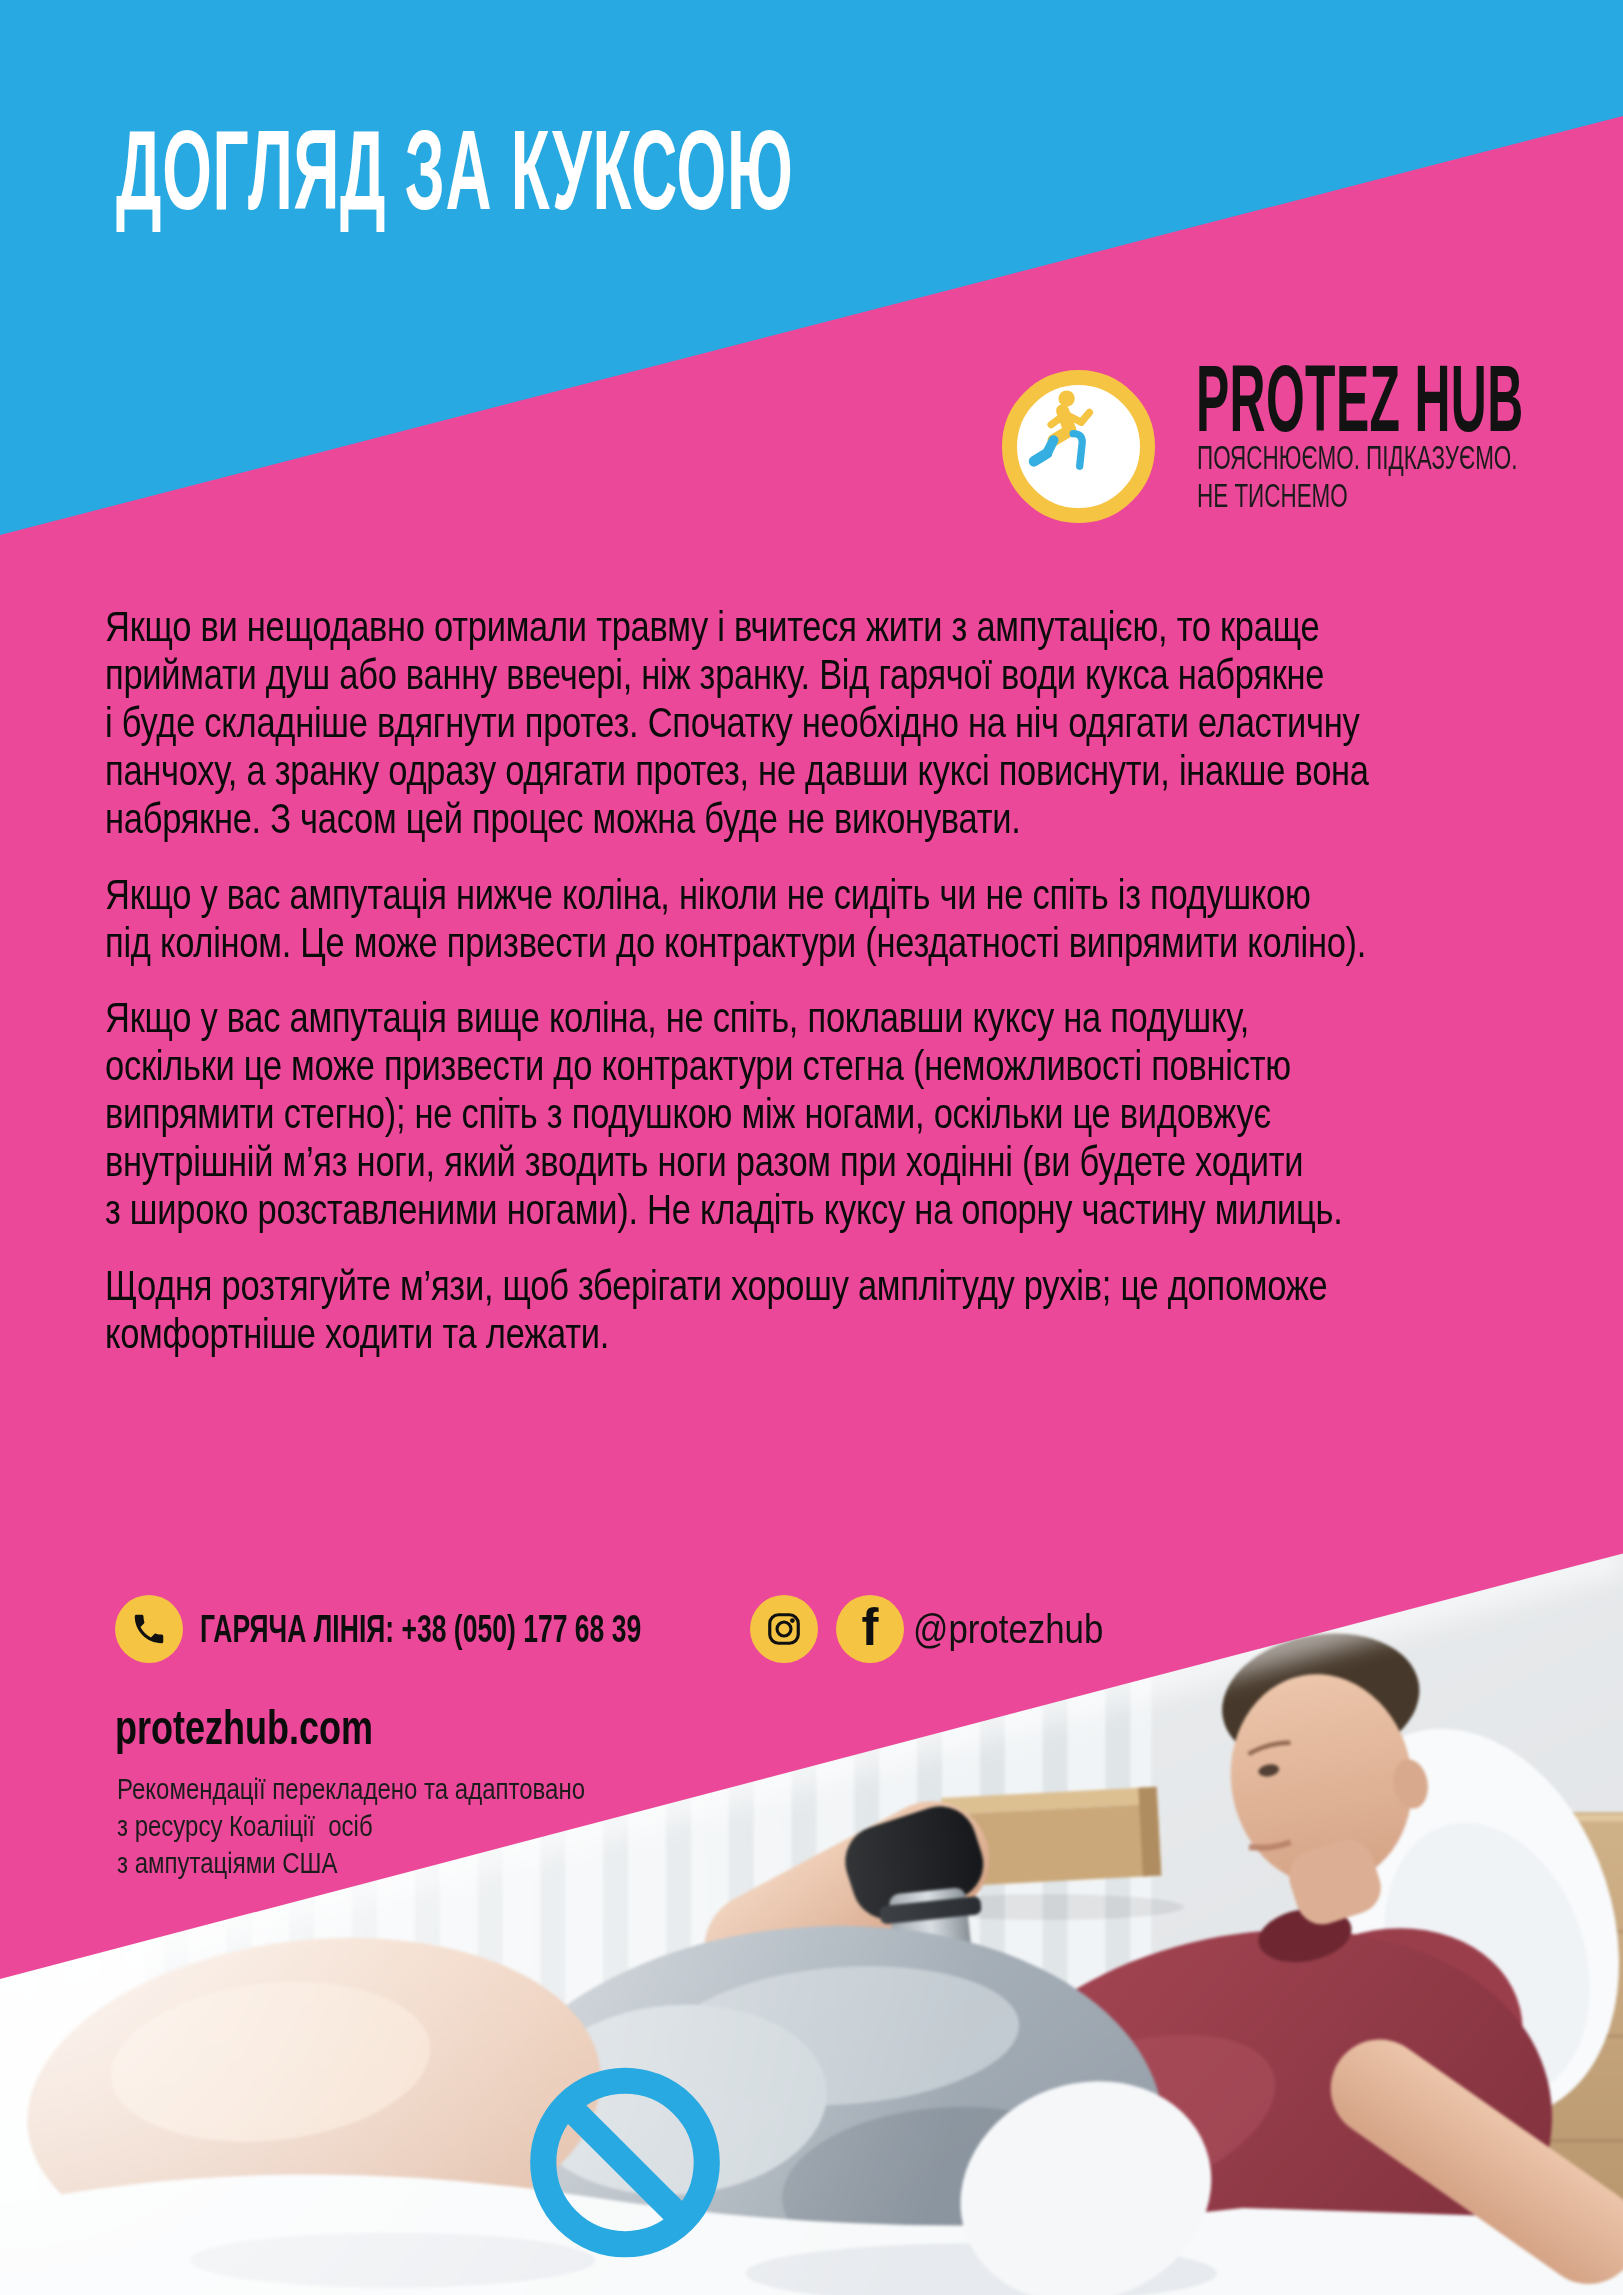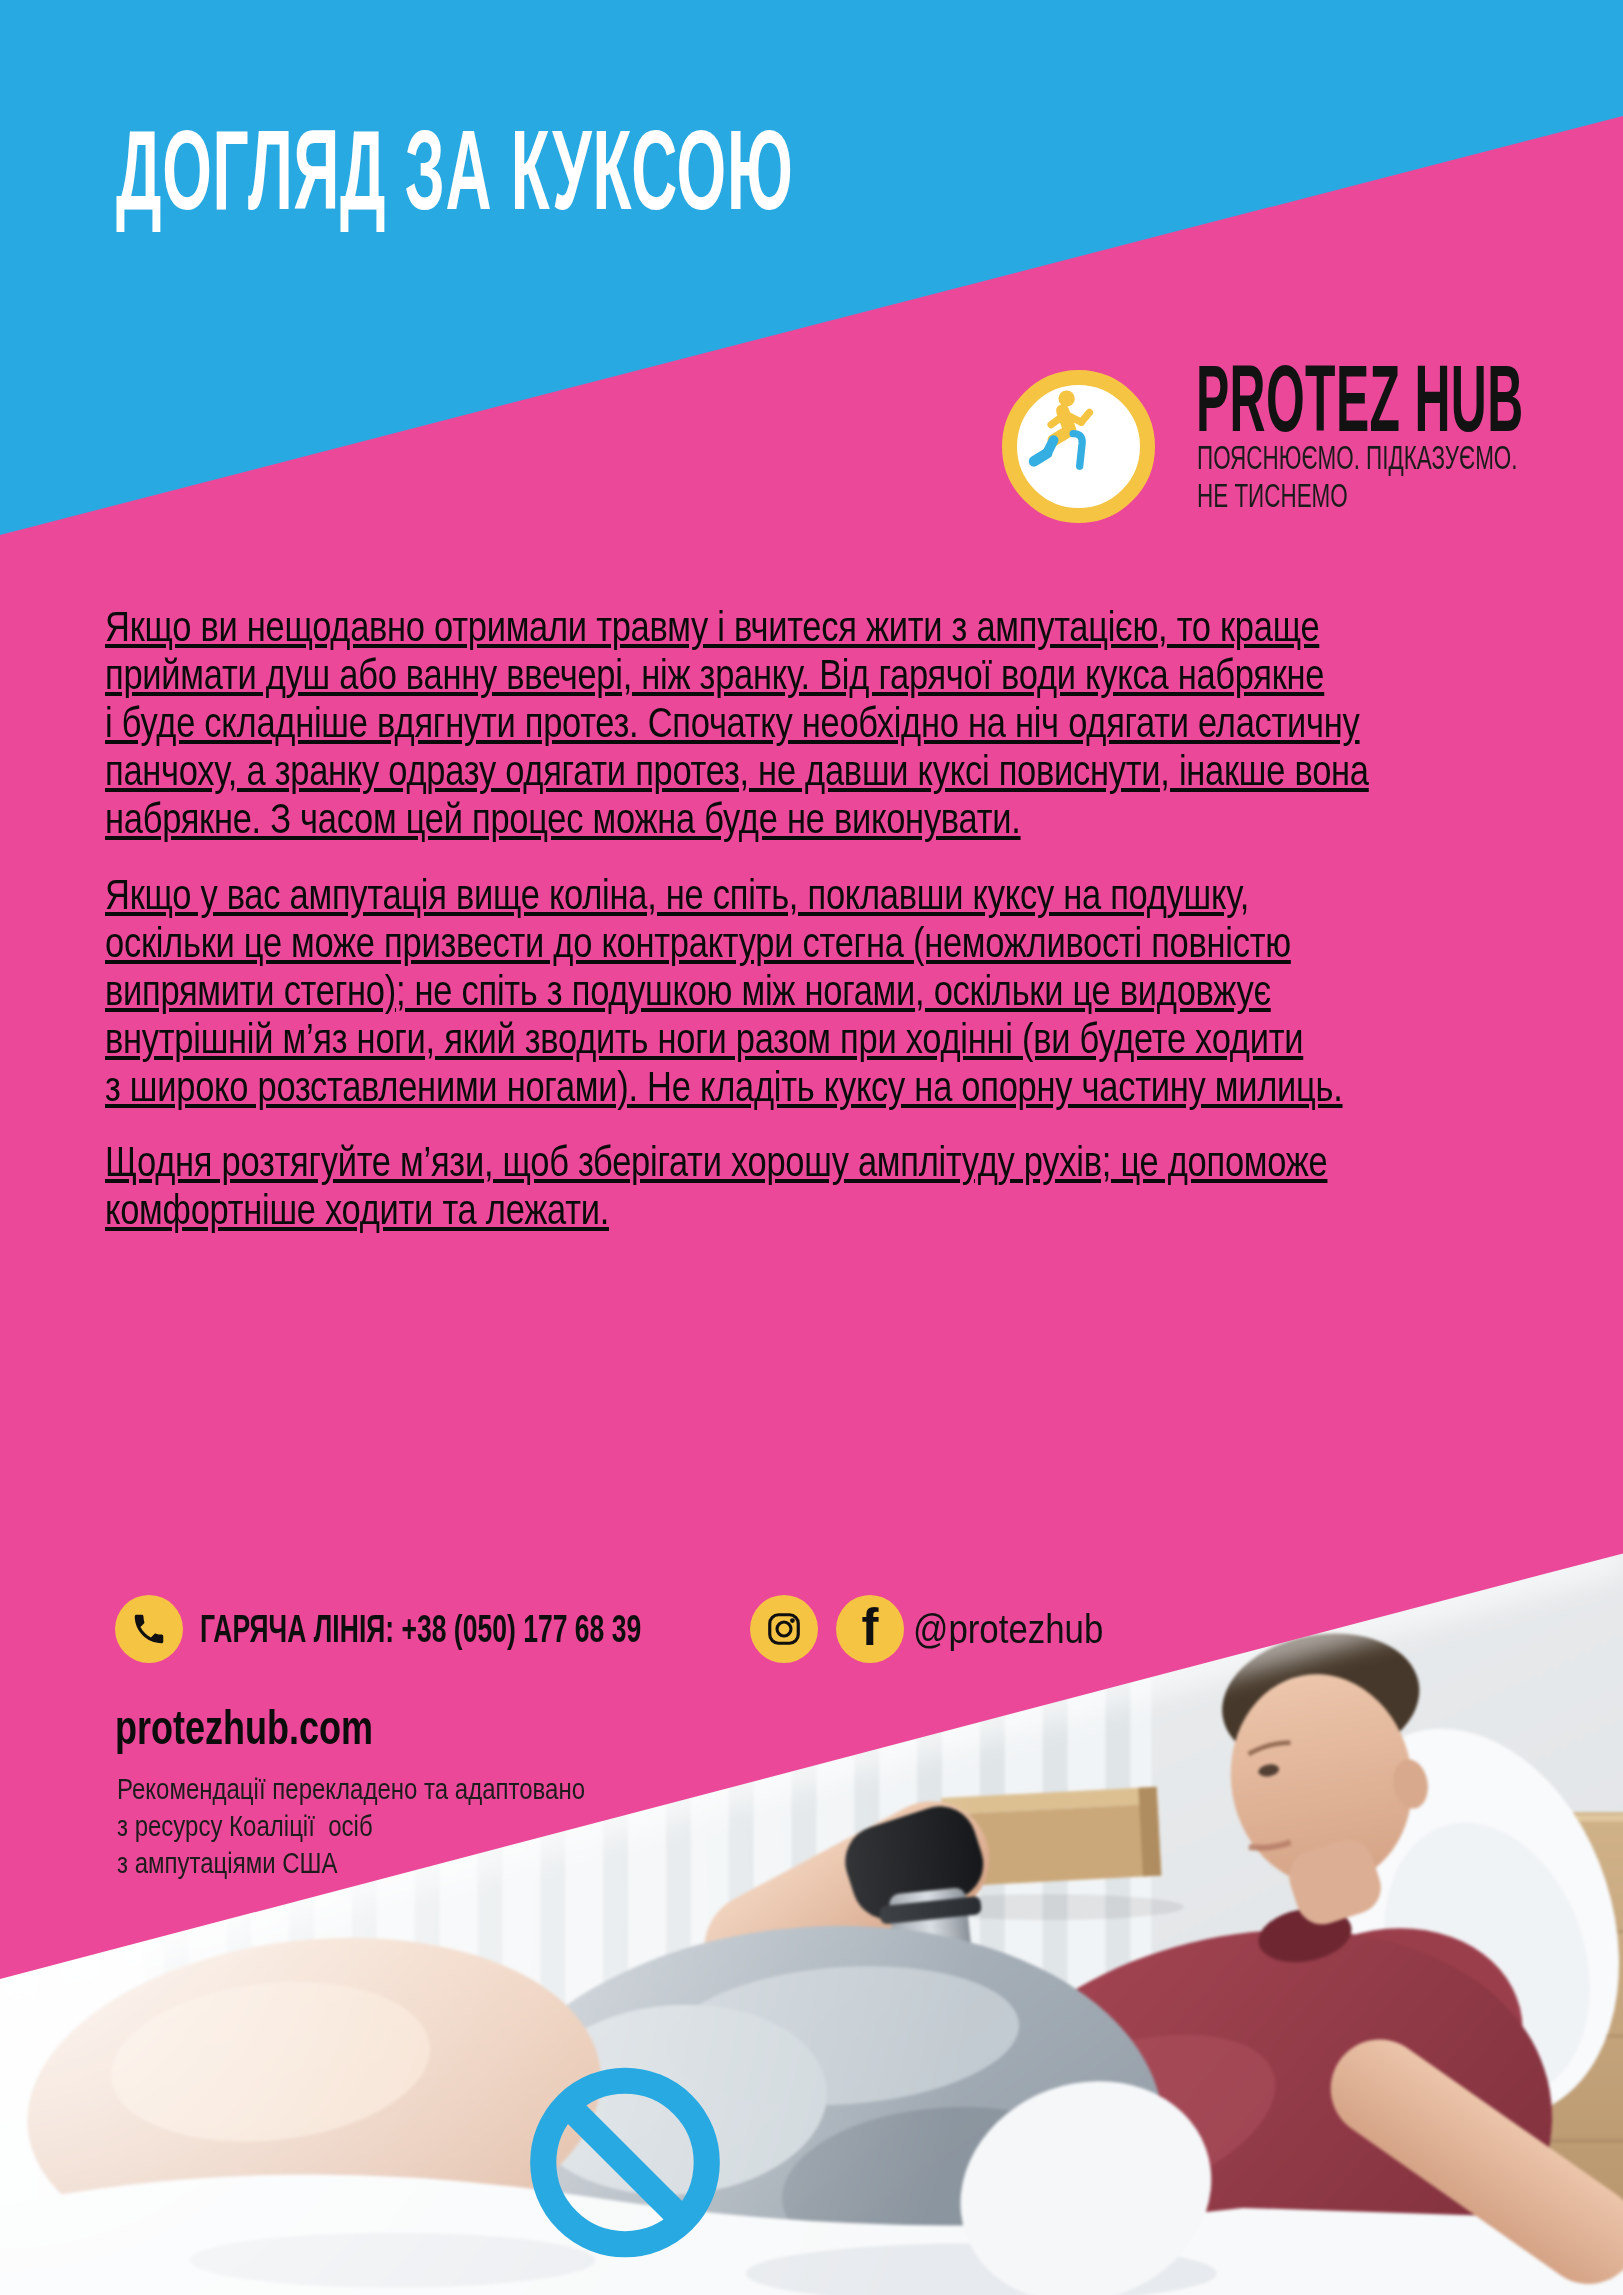--- a/index.html
+++ b/index.html
@@ -33,21 +33,21 @@
     letter-spacing:0.7px; white-space:pre;
   }
   .tagline {
     position:absolute; left:1197px; font-size:34px; line-height:38px; color:#1b1b1b;
     transform:scaleX(0.66); transform-origin:0 0; white-space:pre;
   }
   .tag1 { top:438px; } .tag2 { top:476px; }
 
   
   .bodytext { position:absolute; left:105px; top:603px; width:1505px; }
-  .para { margin:0 0 27.5px 0;text-decoration:underline; }
+  .para { margin:0 0 27.5px 0; }
   .body-line {
     font-size:42px; line-height:48px; letter-spacing:-0.3px; color:#0b0b0b;
     transform:scaleX(0.82); transform-origin:0 50%; white-space:pre;
   }
 
   
   .badge {
     position:absolute; width:68px; height:68px; border-radius:50%;
     background:#F6C443; display:flex; align-items:center; justify-content:center;
   }
@@ -108,20 +108,24 @@
 
   <div class="bodytext">
     <div class="para">
       <span class="line body-line">Якщо ви нещодавно отримали травму і вчитеся жити з ампутацією, то краще</span>
       <span class="line body-line">приймати душ або ванну ввечері, ніж зранку. Від гарячої води кукса набрякне</span>
       <span class="line body-line">і буде складніше вдягнути протез. Спочатку необхідно на ніч одягати еластичну</span>
       <span class="line body-line">панчоху, а зранку одразу одягати протез, не давши куксі повиснути, інакше вона</span>
       <span class="line body-line">набрякне. З часом цей процес можна буде не виконувати.</span>
     </div>
     <div class="para">
+      <span class="line body-line">Якщо у вас ампутація нижче коліна, ніколи не сидіть чи не спіть із подушкою</span>
+      <span class="line body-line">під коліном. Це може призвести до контрактури (нездатності випрямити коліно).</span>
+    </div>
+    <div class="para">
       <span class="line body-line">Якщо у вас ампутація вище коліна, не спіть, поклавши куксу на подушку,</span>
       <span class="line body-line">оскільки це може призвести до контрактури стегна (неможливості повністю</span>
       <span class="line body-line">випрямити стегно); не спіть з подушкою між ногами, оскільки це видовжує</span>
       <span class="line body-line">внутрішній м’яз ноги, який зводить ноги разом при ходінні (ви будете ходити</span>
       <span class="line body-line">з широко розставленими ногами). Не кладіть куксу на опорну частину милиць.</span>
     </div>
     <div class="para">
       <span class="line body-line">Щодня розтягуйте м’язи, щоб зберігати хорошу амплітуду рухів; це допоможе</span>
       <span class="line body-line">комфортніше ходити та лежати.</span>
     </div>

